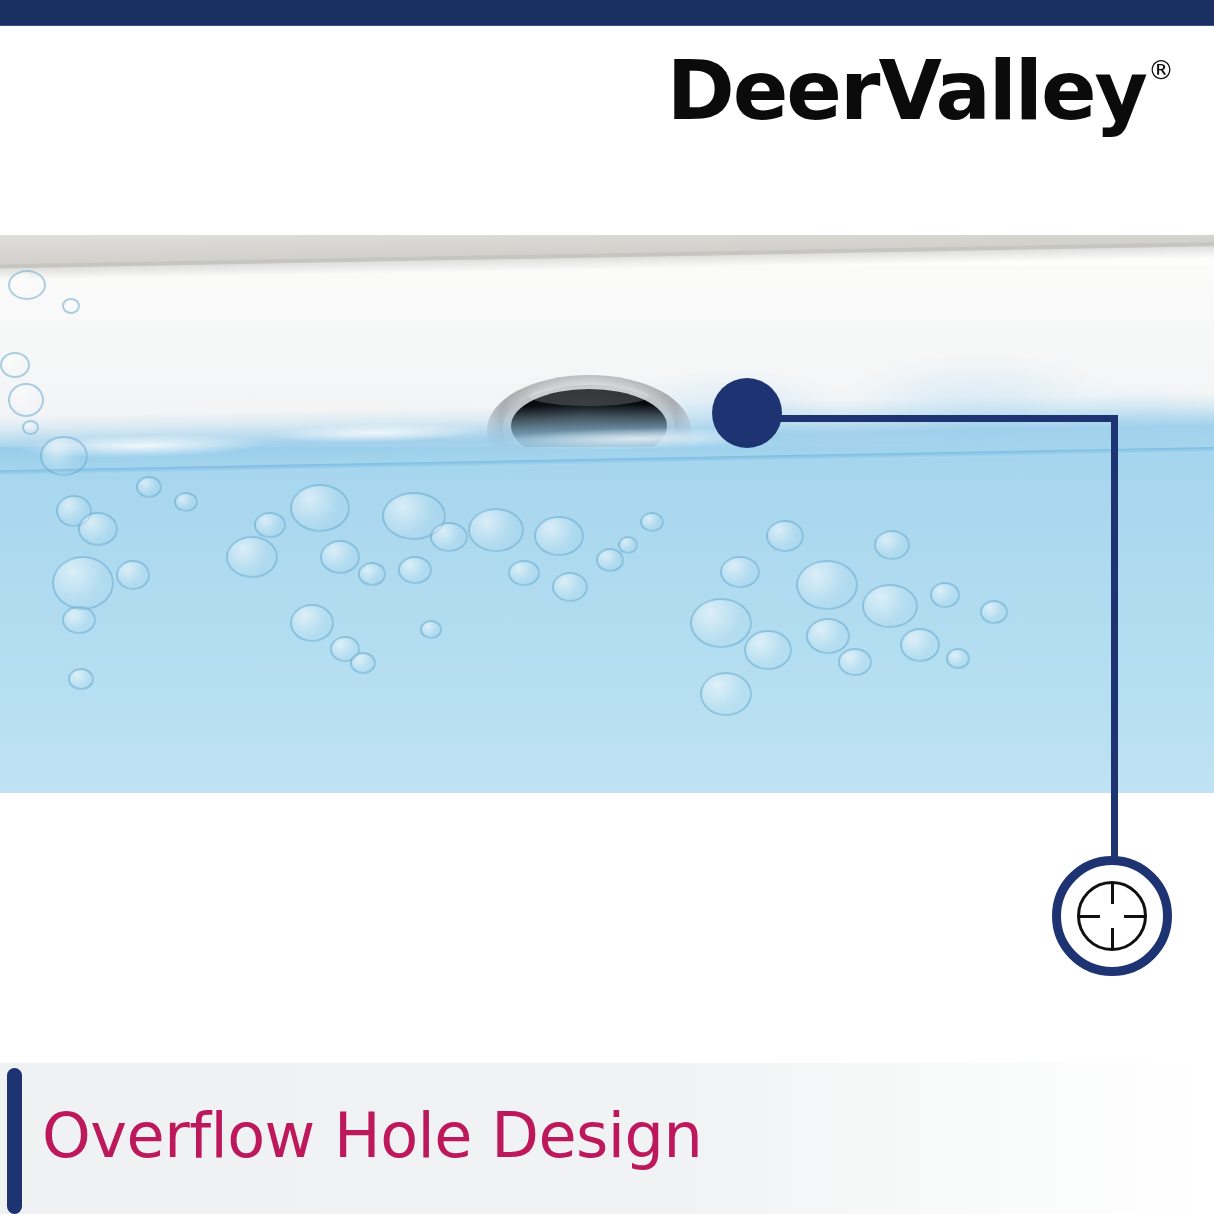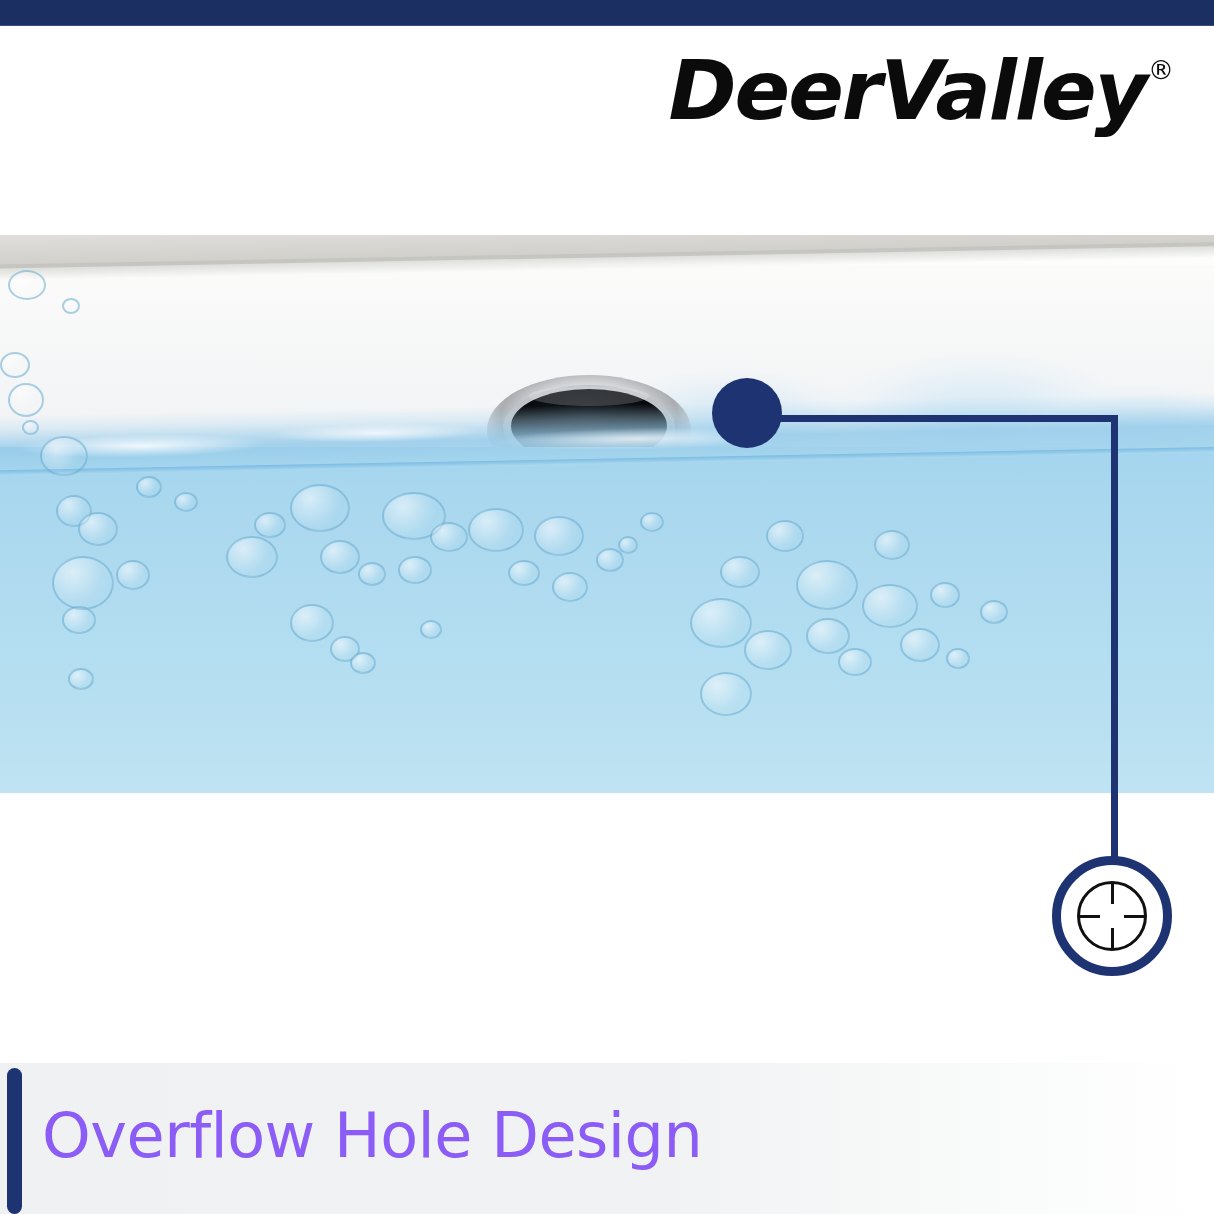--- a/index.html
+++ b/index.html
@@ -32,21 +32,20 @@
 
   
   .logo-area {
     position: absolute;
     right: 40px;
     top: 45px;
     height: 100px;
     display: flex;
     align-items: flex-start;
     justify-content: flex-start;
-    font-style: italic;
   }
   .logo-word {
     font-family: "DejaVu Sans", sans-serif;
     font-weight: bold;
     font-size: 82px;
     line-height: 92px;
     letter-spacing: -2px;
     color: #0b0b0b;
     white-space: nowrap;
   }
@@ -244,21 +243,21 @@
     background: #1e3372;
     border-radius: 8px;
   }
   .banner-title {
     position: absolute;
     left: 42px;
     top: 1098px;
     font-family: "DejaVu Sans", sans-serif;
     font-size: 62px;
     line-height: 76px;
-    color: #8b5cf6;
+    color: #be185d;
     letter-spacing: -0.5px;
     white-space: nowrap;
   }
 </style>
 </head>
 <body>
 
 <div id="page">
 
   <div class="top-bar"></div>

